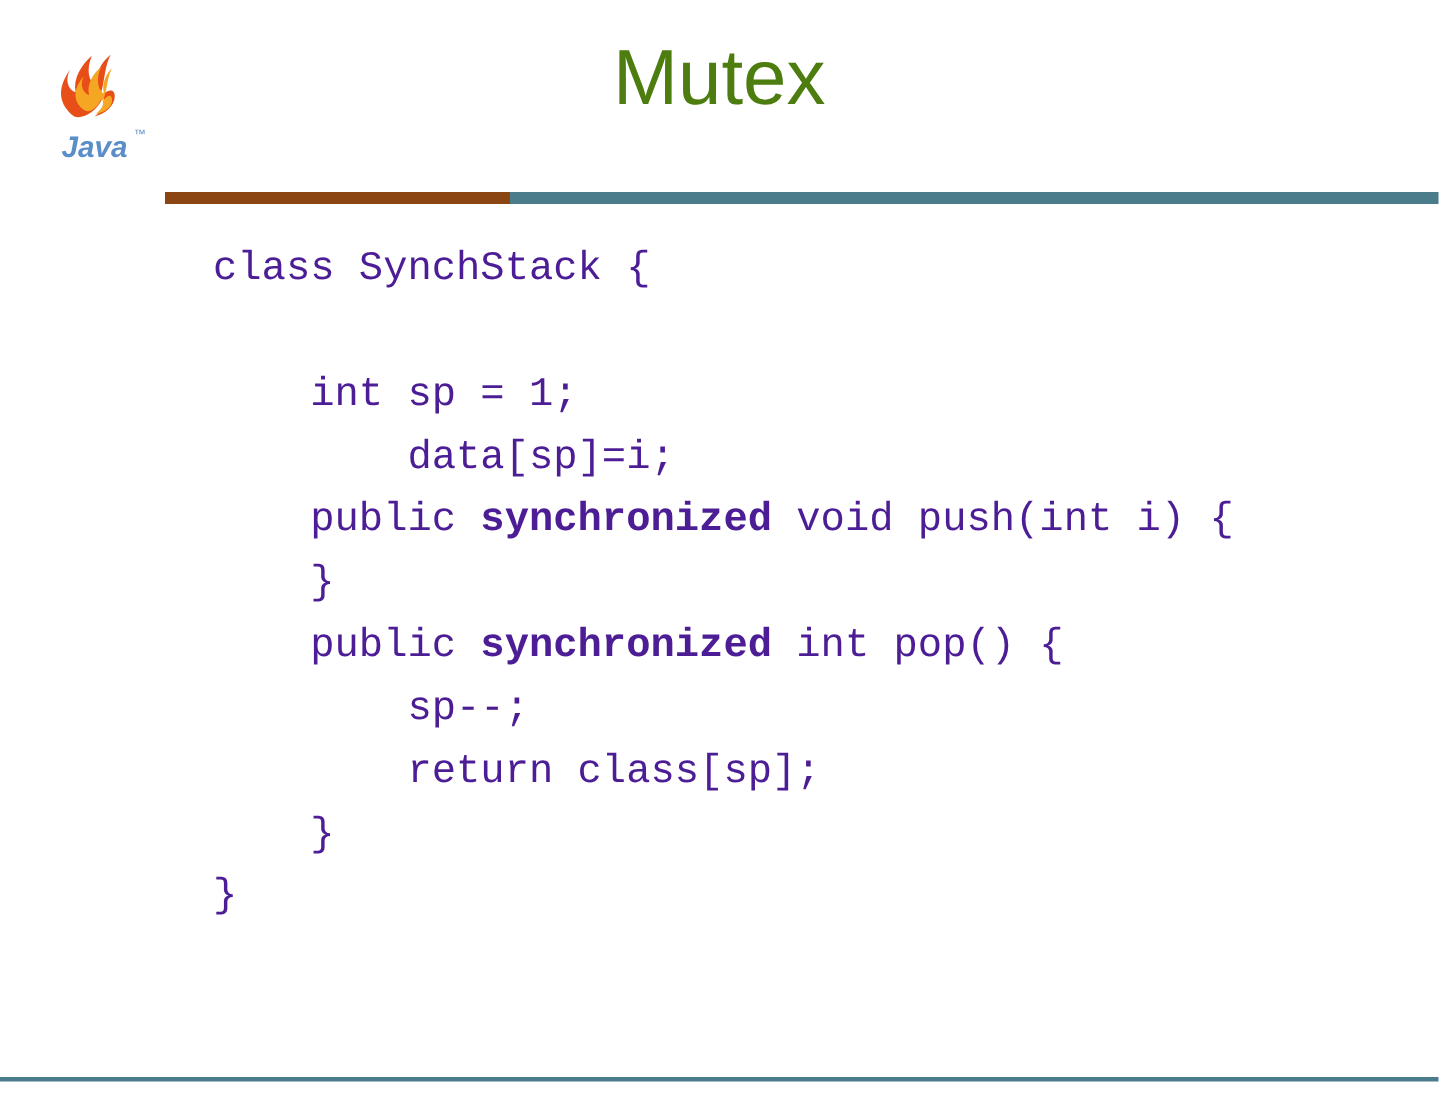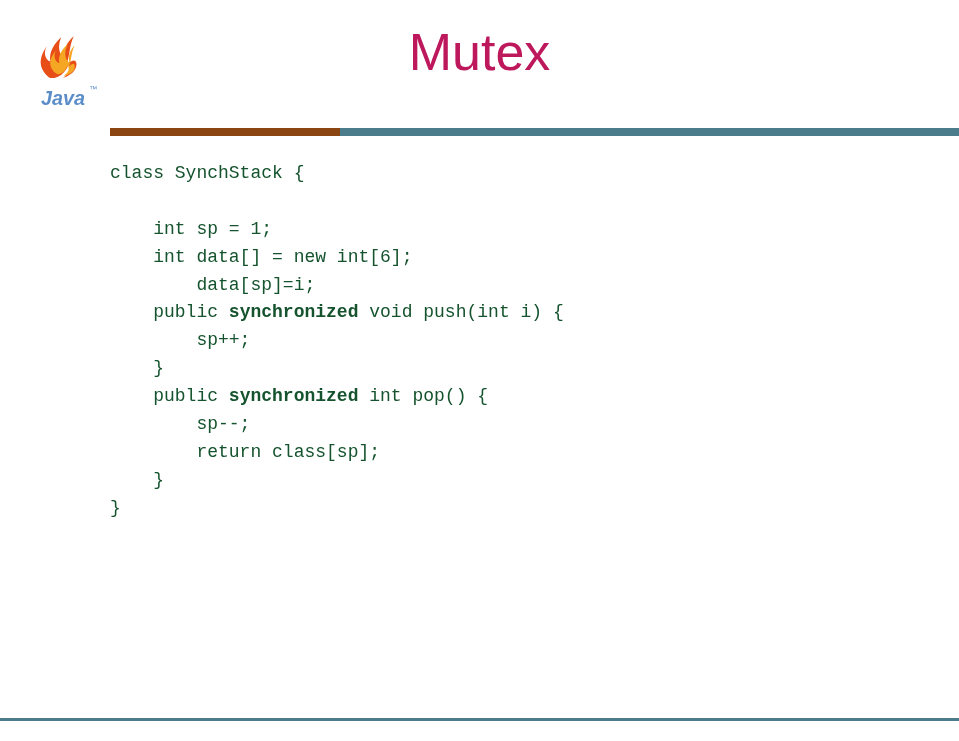--- a/index.html
+++ b/index.html
@@ -34,21 +34,21 @@
       height: 95px;
     }
 
     .page-title {
       position: absolute;
       left: 50%;
       transform: translateX(-50%);
       top: 22px;
       font-size: 52px;
       font-weight: normal;
-      color: #be185d;
+      color: #4d7c0f;
       font-family: Arial, Helvetica, sans-serif;
     }
 
     
     .deco-bar {
       position: absolute;
       top: 128px;
       left: 110px;
       right: 0;
       height: 8px;
@@ -70,24 +70,25 @@
     .content {
       position: absolute;
       top: 150px;
       left: 110px;
       right: 20px;
       bottom: 40px;
     }
 
     .code-block {
       font-family: 'Courier New', Courier, monospace;
-      font-size: 18px;
+      font-size: 27px;
       line-height: 1.55;
-      color: #14532d;
+      color: #4c1d95;
       padding: 10px 0 0 0;
+      margin-left: 32px;
     }
 
     .code-line {
       display: block;
       white-space: pre;
     }
 
     .bold-keyword {
       font-weight: bold;
     }
@@ -132,24 +133,22 @@
 <div class="deco-bar">
   <div class="deco-bar-left"></div>
   <div class="deco-bar-right"></div>
 </div>
 
 <div class="content">
   <div class="code-block">
     <span class="code-line">class SynchStack {</span>
     <span class="code-line">&nbsp;</span>
     <span class="code-line">    int sp = 1;</span>
-    <span class="code-line">    int data[] = new int[6];</span>
     <span class="code-line">        data[sp]=i;</span>
     <span class="code-line">    public <span class="bold-keyword">synchronized</span> void push(int i) {</span>
-    <span class="code-line">        sp++;</span>
     <span class="code-line">    }</span>
     <span class="code-line">    public <span class="bold-keyword">synchronized</span> int pop() {</span>
     <span class="code-line">        sp--;</span>
     <span class="code-line">        return class[sp];</span>
     <span class="code-line">    }</span>
     <span class="code-line">}</span>
   </div>
 </div>
 
 <div class="bottom-line"></div>

